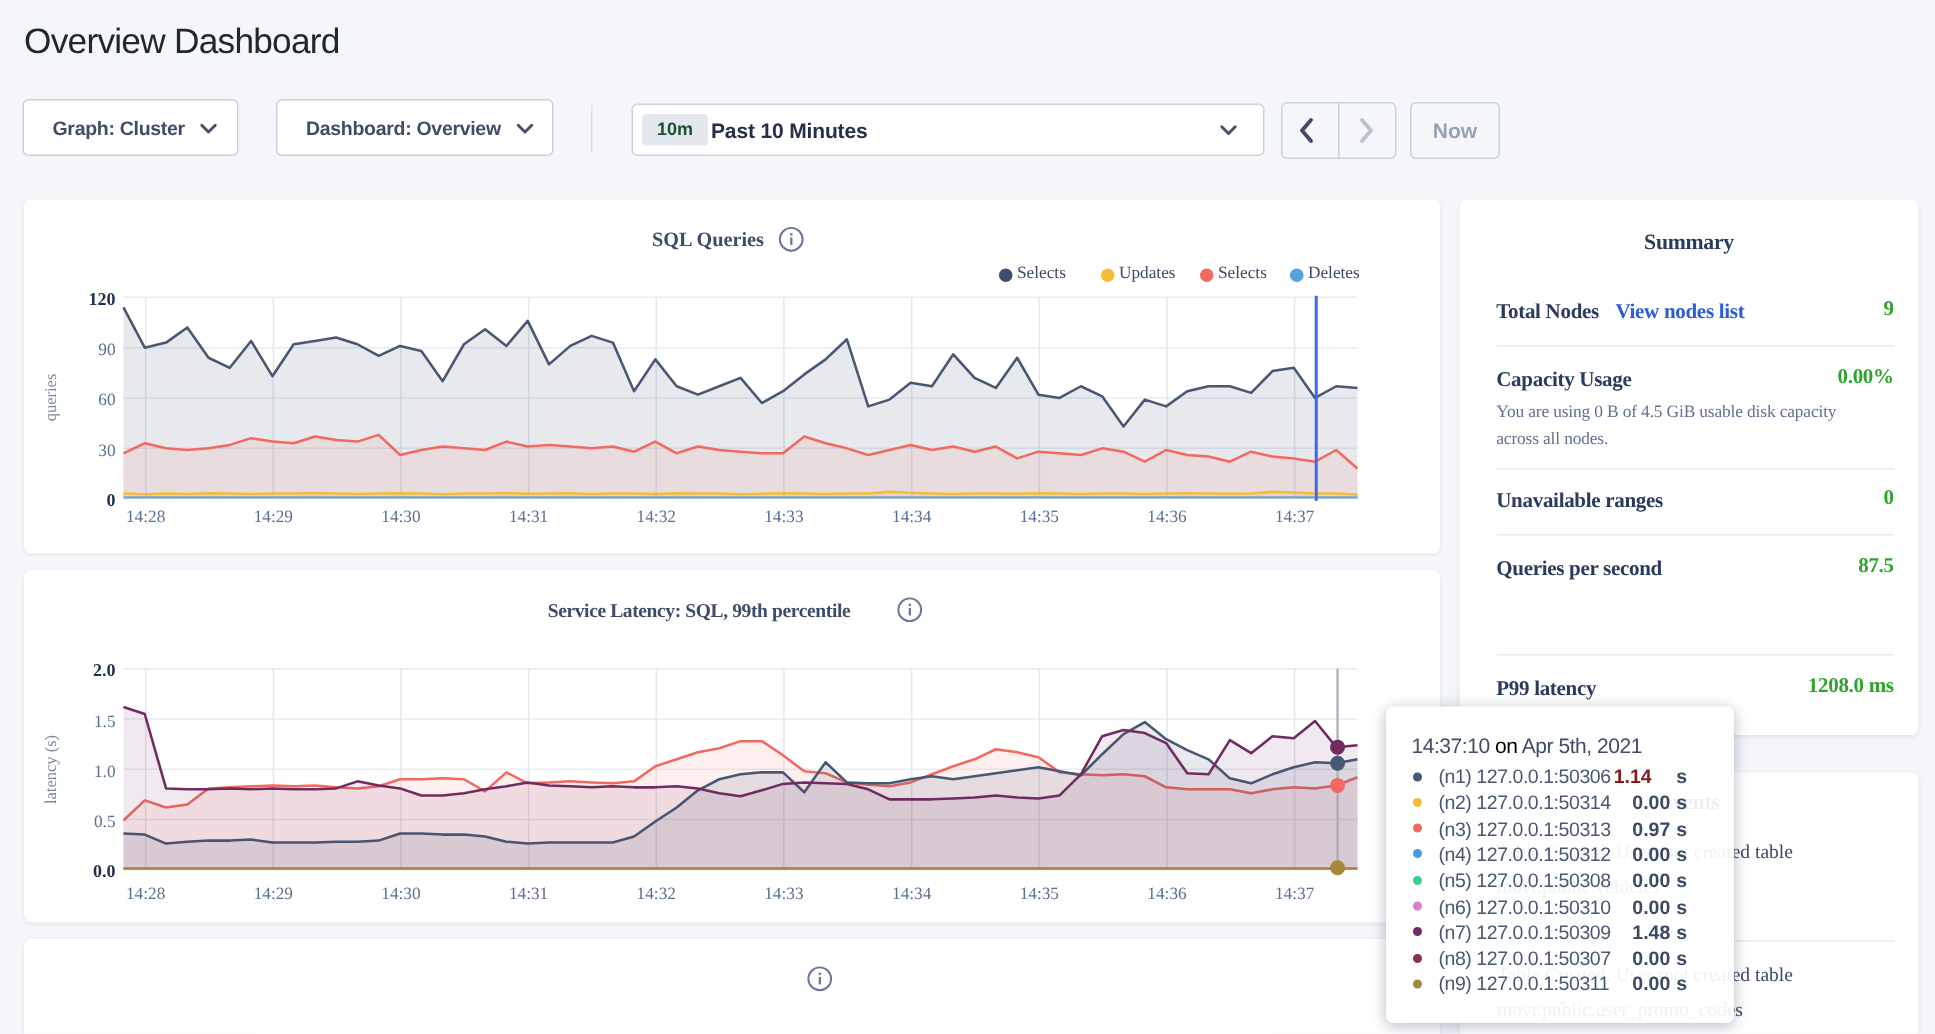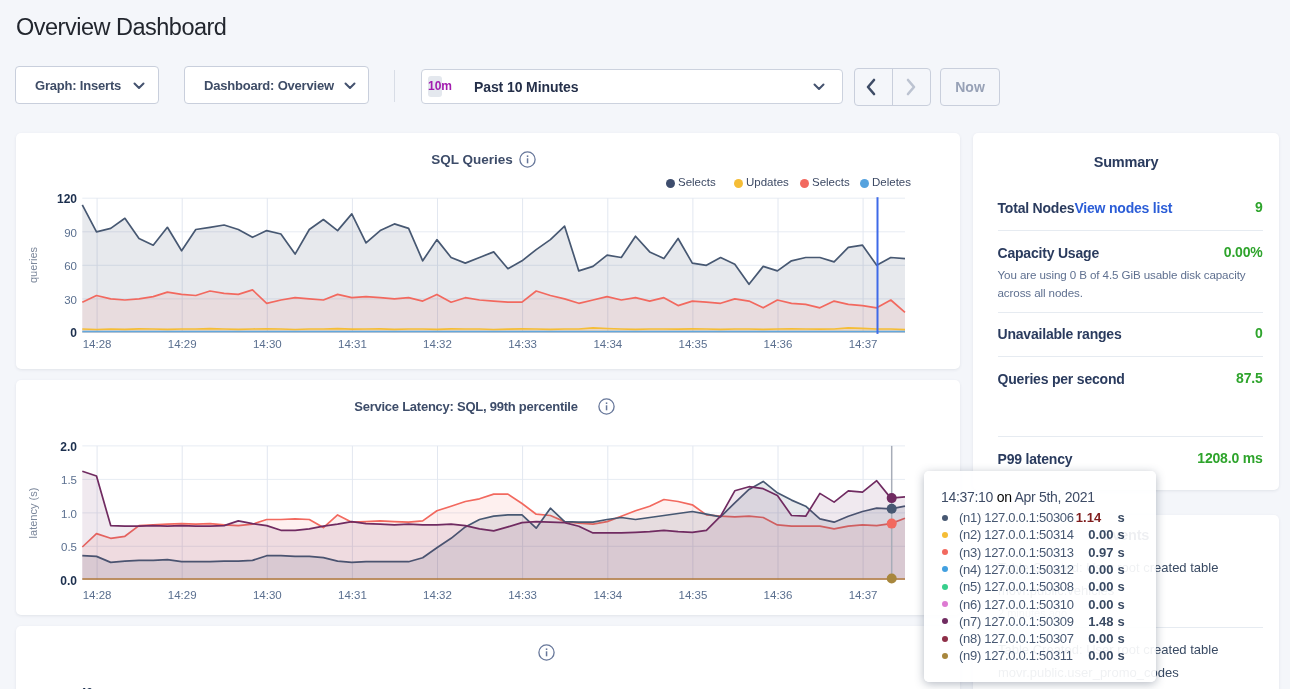--- a/index.html
+++ b/index.html
@@ -1,40 +1,40 @@
 <!DOCTYPE html>
 <html><head><meta charset="utf-8"><style>
 * { margin:0; padding:0; box-sizing:border-box; }
 html,body { width:1290px; height:689px; overflow:hidden; }
 body { background:#f4f6fa; font-family:"Liberation Sans",sans-serif; position:relative; }
 .abs { position:absolute; }
-.card { position:absolute; background:#fff; border-radius:5px; box-shadow:0 1px 3px rgba(56,66,87,0.10); }
+.card { position:absolute; background:#fff; border-radius:5px; box-shadow:0 1px 3px rgba(56,66,87,0.10);font-family:Liberation Serif, serif; }
 .ctl { position:absolute; background:#fff; border:1px solid #c9cfdc; border-radius:4px; }
 .ctl-label { font-size:13px; font-weight:bold; color:#3e4c66; letter-spacing:-0.2px; }
 .chart-title { position:absolute; width:100%; text-align:center; font-size:13.5px; font-weight:bold; color:#3d4c69; }
 .sumrow { position:absolute; left:24.5px; right:16.5px; }
 .sumlbl { font-size:14px; font-weight:bold; color:#2a3b5e; letter-spacing:-0.2px; }
 .sumval { position:absolute; right:0; top:0; font-size:14px; font-weight:bold; color:#2ea42c; letter-spacing:-0.2px; }
 .sumdesc { font-size:11.6px; color:#5f7090; letter-spacing:-0.05px; line-height:17.8px; }
 .divider { position:absolute; left:24.5px; right:16.5px; height:1px; background:#e6ebf1; }
 </style></head><body>
 <div class="abs" style="left:16px;top:14px;font-size:23.5px;color:#22262e;letter-spacing:-0.5px">Overview Dashboard</div>
 <div class="ctl" style="left:15px;top:66px;width:144px;height:38px"></div>
-<div class="abs ctl-label" style="left:35px;top:78px">Graph: Inserts</div>
+<div class="abs ctl-label" style="left:35px;top:78px">Graph: Cluster</div>
 <svg width="12" height="8" style="position:absolute;left:133px;top:82px" viewBox="0 0 12 8">
     <path d="M1.5 1.5 L6 6 L10.5 1.5" fill="none" stroke="#44526e" stroke-width="2" stroke-linecap="round" stroke-linejoin="round"></path>
   </svg>
 <div class="ctl" style="left:184px;top:66px;width:185px;height:38px"></div>
 <div class="abs ctl-label" style="left:204px;top:78px">Dashboard: Overview</div>
 <svg width="12" height="8" style="position:absolute;left:344px;top:82px" viewBox="0 0 12 8">
     <path d="M1.5 1.5 L6 6 L10.5 1.5" fill="none" stroke="#44526e" stroke-width="2" stroke-linecap="round" stroke-linejoin="round"></path>
   </svg>
 <div class="abs" style="left:394px;top:70px;width:1px;height:32px;background:#d8dde6"></div>
 <div class="ctl" style="left:421px;top:69px;width:422px;height:35px;border-color:#ccd2de"></div>
-<div class="abs" style="left:428px;top:76px;width:14px;height:21px;background:#e4e8ee;border-radius:3px;text-align:center;font-size:12px;font-weight:bold;color:#a21caf;line-height:21px">10m</div>
+<div class="abs" style="left:428px;top:76px;width:44px;height:21px;background:#e4e8ee;border-radius:3px;text-align:center;font-size:12px;font-weight:bold;color:#14532d;line-height:21px">10m</div>
 <div class="abs" style="left:474px;top:79px;font-size:14px;font-weight:bold;color:#242f49;letter-spacing:-0.1px">Past 10 Minutes</div>
 <svg width="12" height="8" style="position:absolute;left:813px;top:83px" viewBox="0 0 12 8">
     <path d="M1.5 1.5 L6 6 L10.5 1.5" fill="none" stroke="#44526e" stroke-width="2" stroke-linecap="round" stroke-linejoin="round"></path>
   </svg>
 <div class="ctl" style="left:854px;top:68px;width:77px;height:38px;background:transparent"></div>
 <div class="abs" style="left:892px;top:68px;width:1px;height:38px;background:#c9cfdc"></div>
 <svg class="abs" style="left:865px;top:78px" width="12" height="18" viewBox="0 0 12 18">
     <path d="M9 2 L3 9 L9 16" fill="none" stroke="#3e4c66" stroke-width="2.6" stroke-linecap="round" stroke-linejoin="round"></path>
   </svg>
 <svg class="abs" style="left:905px;top:78px" width="12" height="18" viewBox="0 0 12 18">
@@ -155,21 +155,21 @@
 <div class="card" style="left:16px;top:626px;width:944px;height:90px">
 <svg width="17" height="17" style="position:absolute;left:522px;top:18px" viewBox="0 0 17 17">
       <circle cx="8.5" cy="8.5" r="7.6" fill="none" stroke="#67779a" stroke-width="1.3"></circle>
       <rect x="7.8" y="7.3" width="1.5" height="5" fill="#67779a"></rect>
       <rect x="7.8" y="4.4" width="1.5" height="1.6" fill="#67779a"></rect>
     </svg>
 <div class="abs" style="left:49px;top:60px;width:28px;text-align:right;font-size:12px;font-weight:bold;color:#1c2f4e">40</div>
 </div>
 <div class="card" style="left:973px;top:133px;width:306px;height:357px">
 <div class="abs" style="top:21px;width:100%;text-align:center;font-size:14.5px;font-weight:bold;color:#2a3b5e;letter-spacing:-0.2px">Summary</div>
-<div class="sumrow" style="top:66px"><span class="sumlbl">Total Nodes</span><span style="font-size:14px;font-weight:bold;color:#2b5dd7;letter-spacing:-0.2px">View nodes list</span><span class="sumval">9</span></div>
+<div class="sumrow" style="top:66px"><span class="sumlbl">Total Nodes</span><span style="font-size:14px;font-weight:bold;color:#2b5dd7;margin-left:11px;letter-spacing:-0.2px">View nodes list</span><span class="sumval">9</span></div>
 <div class="divider" style="top:97px"></div>
 <div class="sumrow" style="top:111px"><span class="sumlbl">Capacity Usage</span><span class="sumval">0.00%</span></div>
 <div class="sumrow sumdesc" style="top:133px;white-space:nowrap;letter-spacing:-0.1px">You are using 0 B of 4.5 GiB usable disk capacity<br>across all nodes.</div>
 <div class="divider" style="top:179px"></div>
 <div class="sumrow" style="top:192px"><span class="sumlbl">Unavailable ranges</span><span class="sumval">0</span></div>
 <div class="divider" style="top:223px"></div>
 <div class="sumrow" style="top:237px"><span class="sumlbl">Queries per second</span><span class="sumval">87.5</span></div>
 <div class="divider" style="top:303px"></div>
 <div class="sumrow" style="top:317px"><span class="sumlbl">P99 latency</span><span class="sumval">1208.0 ms</span></div>
 </div>

